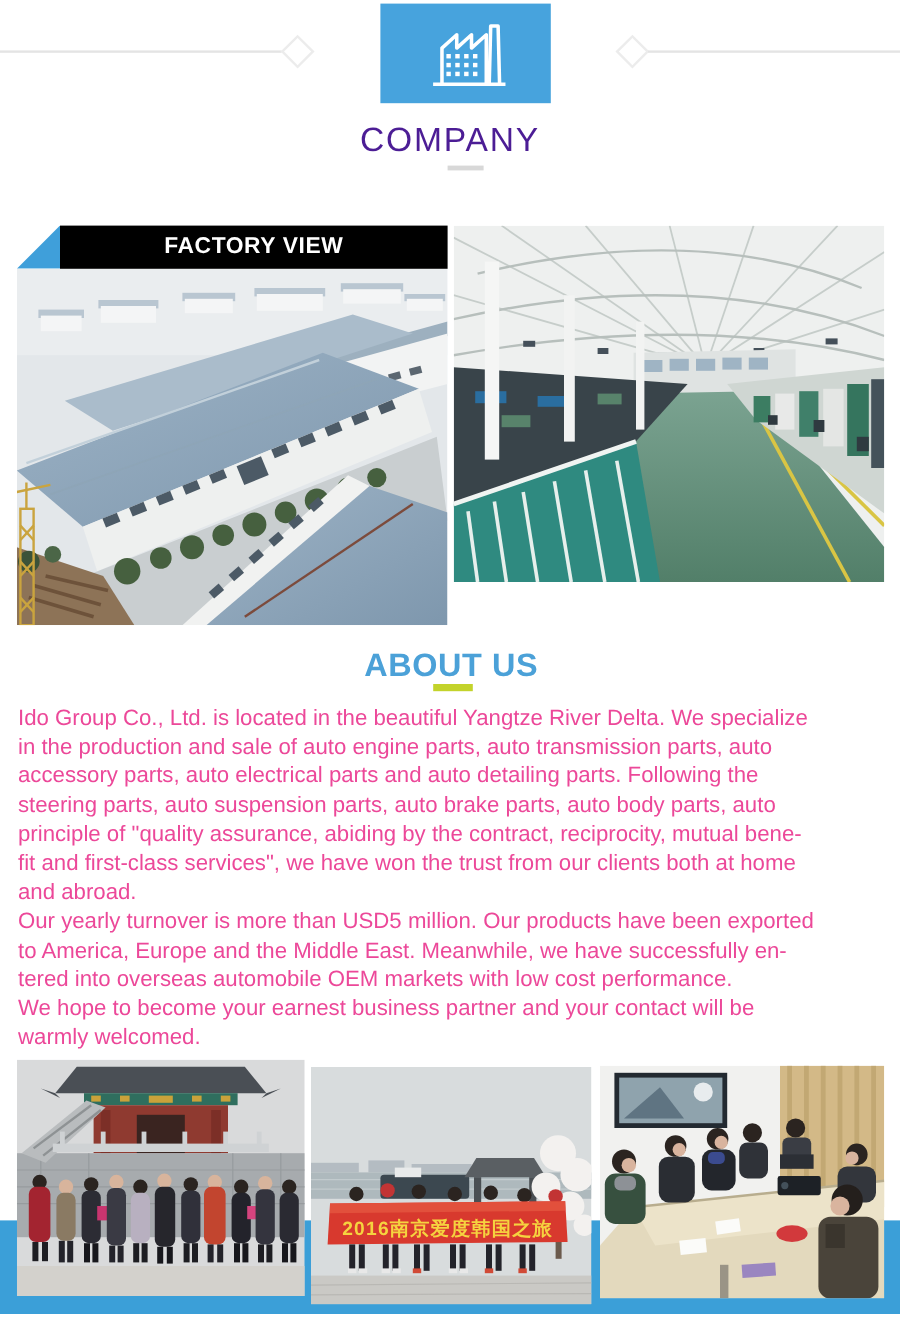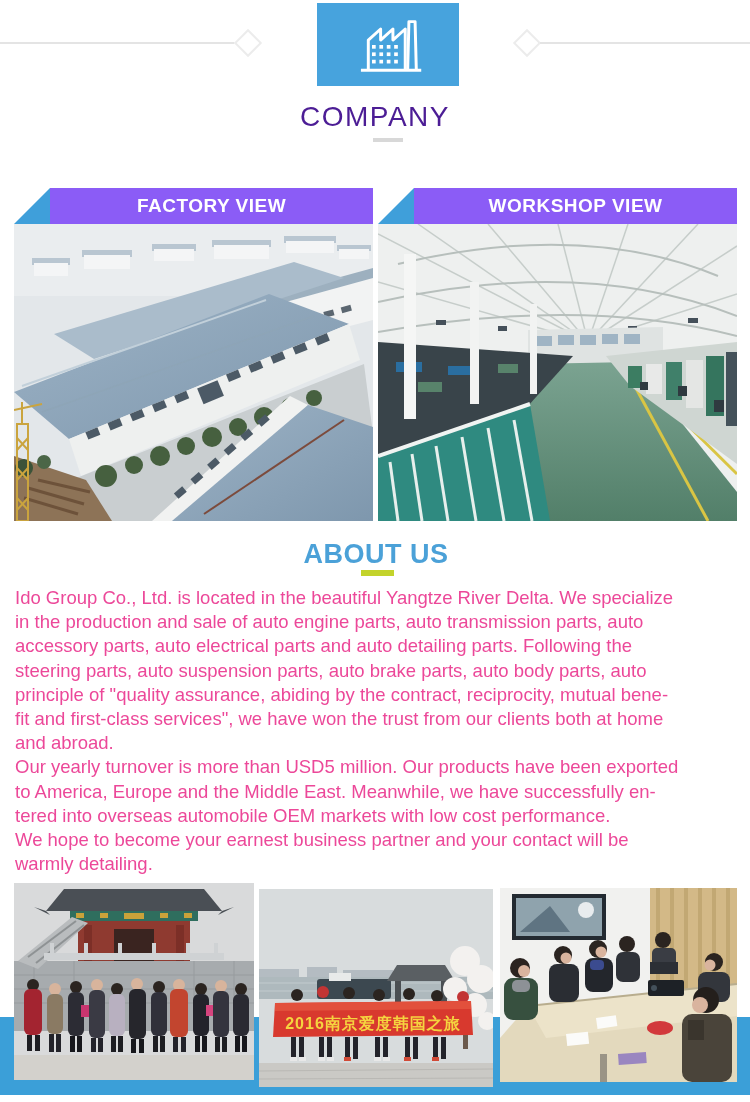--- a/index.html
+++ b/index.html
@@ -19,21 +19,21 @@
     display:flex;align-items:center;justify-content:center;}
   .page-title{position:absolute;left:0;top:101px;width:750px;text-align:center;
     font-size:28px;font-weight:500;color:#4c1d95;letter-spacing:1.5px;}
   .title-underline{position:absolute;left:373px;top:138px;width:30px;height:4px;background:#d8d8d8;}
   
   .gallery{position:absolute;left:14px;top:188px;width:723px;height:333px;display:flex;gap:5px;}
   .gallery .col{width:359px;display:flex;flex-direction:column;}
   .banner{height:36px;display:flex;}
   .banner .tri{width:36px;height:36px;background:#3f9fda;
     clip-path:polygon(100% 0,100% 100%,0 100%);}
-  .banner .bar{flex:1;background:#8b5cf6;color:#ffffff;display:flex;align-items:center;
+  .banner .bar{flex:1;background:#000000;color:#ffffff;display:flex;align-items:center;
     justify-content:center;font-size:19px;font-weight:bold;letter-spacing:0.5px;}
   .art{width:359px;height:297px;overflow:hidden;}
   .art svg{display:block;}
   
   .about-head{position:absolute;left:15px;top:539px;width:722px;display:flex;align-items:center;flex-direction:column;}
   .about-title{font-size:27px;font-weight:bold;color:#4ba1d8;letter-spacing:0.5px;white-space:nowrap;}
   .about-dash{width:33px;height:6px;background:#c3d32b;margin-left:3px;}
   .about-rule{flex:1;height:2px;background:#c6c6c6;}
   .about-text{position:absolute;left:15px;top:586px;width:726px;
     font-size:18.5px;line-height:24.2px;color:#ec4899;}
@@ -191,24 +191,20 @@
             <line x1="3" y1="274" x2="14" y2="286"></line>
               <line x1="14" y1="274" x2="3" y2="286"></line>
             <line x1="8" y1="200" x2="8" y2="178"></line>
               <line x1="0" y1="186" x2="28" y2="180"></line>
           </g>
         </svg>
       </div>
     </div>
 
     <div class="col">
-      <div class="banner">
-        <div class="tri"></div>
-        <div class="bar">WORKSHOP VIEW</div>
-      </div>
       <div class="art">
         <svg width="359" height="297" viewBox="0 0 359 297">
           <defs>
             <linearGradient id="floorG" x1="0" y1="0" x2="0" y2="1">
               <stop offset="0" stop-color="#7ba391"></stop>
                 <stop offset="1" stop-color="#527f69"></stop>
             </linearGradient>
           </defs>
           <rect width="359" height="297" fill="#eef0ef"></rect>
 
@@ -307,21 +303,21 @@
     <div>in the production and sale of auto engine parts, auto transmission parts, auto</div>
     <div>accessory parts, auto electrical parts and auto detailing parts. Following the</div>
     <div>steering parts, auto suspension parts, auto brake parts, auto body parts, auto</div>
     <div>principle of "quality assurance, abiding by the contract, reciprocity, mutual bene-</div>
     <div>fit and first-class services", we have won the trust from our clients both at home</div>
     <div>and abroad.</div>
     <div>Our yearly turnover is more than USD5 million. Our products have been exported</div>
     <div>to America, Europe and the Middle East. Meanwhile, we have successfully en-</div>
     <div>tered into overseas automobile OEM markets with low cost performance.</div>
     <div>We hope to become your earnest business partner and your contact will be</div>
-    <div>warmly detailing.</div>
+    <div>warmly welcomed.</div>
   </div>
 
   <div class="blue-band"></div>
 
   <div class="photo photo1">
     <svg width="240" height="197" viewBox="0 0 240 197">
       <rect width="240" height="197" fill="#d9dadb"></rect>
 
       <polygon points="50,6 190,6 208,28 32,28" fill="#4a4f55"></polygon>
       <polygon points="32,28 20,24 36,32" fill="#4a4f55"></polygon>

